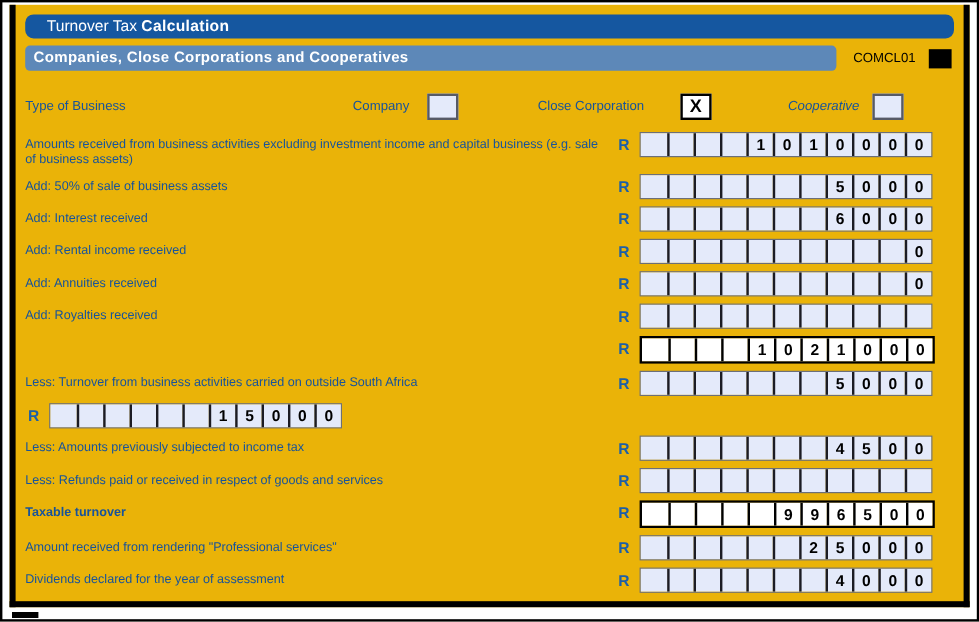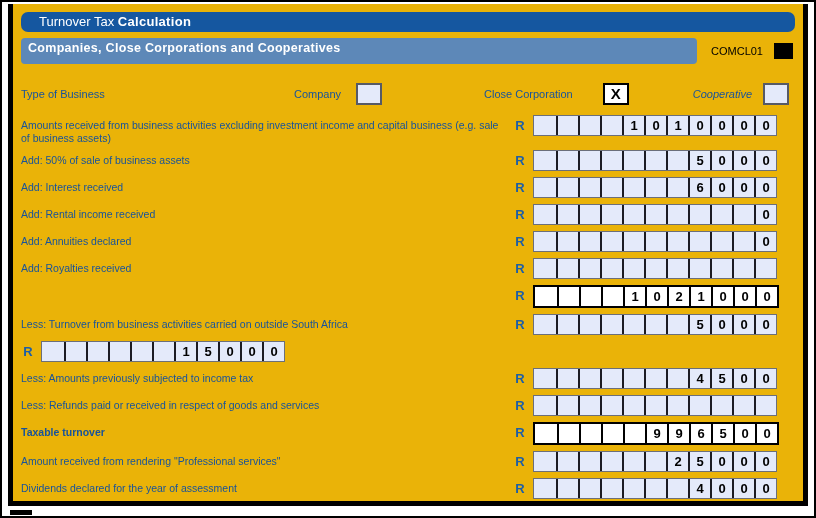--- a/index.html
+++ b/index.html
@@ -15,21 +15,21 @@
   html,body{background:#fff;}
   body{font-family:"Liberation Sans",sans-serif;width:816px;height:518px;overflow:hidden;}
   .page{position:relative;width:816px;height:518px;background:#fff;border:2px solid #000;}
   .frame{position:absolute;left:6px;top:2px;right:6px;bottom:10px;
          border-left:5px solid #000;border-right:5px solid #000;border-bottom:5px solid #000;
          padding:8px 6px 0 8px;background:#eab308;}
   .bar1{height:20px;line-height:20px;background:var(--c-bar1);border-radius:7px;
         color:#fff;font-size:13px;padding-left:18px;margin-right:2px;}
   .bar1 b{font-weight:bold;letter-spacing:.3px;}
   .bar2-row{display:flex;align-items:center;margin-top:6px;margin-right:2px;}
-  .bar2{width:676px;height:26px;line-height:21px;background:var(--c-bar2);border-radius:4px;
+  .bar2{width:676px;height:21px;line-height:21px;background:var(--c-bar2);border-radius:4px;
         color:#fff;font-size:12.5px;font-weight:bold;letter-spacing:.3px;padding-left:7px;}
   .form-code{margin-left:auto;font-size:11px;font-weight:normal;color:#000;}
   .black-square{width:19px;height:16px;background:#000;margin-left:11px;margin-right:2px;}
   .tob-row{display:flex;align-items:center;margin-top:18px;height:24px;
            font-size:11px;color:var(--c-label);}
   .tob-label{width:273px;}
   .tob-opt-label{white-space:nowrap;}
   .checkbox{width:26px;height:22px;background:var(--c-cell-bg);border:2px solid #565a66;
             text-align:center;line-height:18px;font-weight:bold;font-size:15px;color:#000;}
   .checkbox.checked{background:#fff;border:2px solid #000;}
@@ -62,21 +62,21 @@
     <div class="bar2-row">
       <div class="bar2">Companies, Close Corporations and Cooperatives</div>
       <span class="form-code">COMCL01</span>
       <span class="black-square"></span>
     </div>
 
     <div class="tob-row">
       <span class="tob-label">Type of Business</span>
       <span class="tob-opt-label">Company</span>
       <span class="checkbox" style="margin-left:15px;"></span>
-      <span class="tob-opt-label" style="margin-left:102px;">Close Corporation</span>
+      <span class="tob-opt-label" style="margin-left:66px;">Close Corporation</span>
       <span class="checkbox checked" style="margin-left:30px;">X</span>
       <span class="tob-opt-label" style="margin-left:64px;font-style:italic;">Cooperative</span>
       <span class="checkbox" style="margin-left:11px;"></span>
     </div>
 
     <div class="rows">
   <div class="row">
     <div class="label">Amounts received from business activities excluding investment income and capital business (e.g. sale of business assets)</div>
     <div class="r">R</div>
     <div class="cells">
@@ -142,21 +142,21 @@
             <div class="cell"></div>
             <div class="cell"></div>
             <div class="cell"></div>
             <div class="cell"></div>
             <div class="cell"></div>
             <div class="cell">0</div>
           </div>
   </div>
 
   <div class="row">
-    <div class="label">Add: Annuities declared</div>
+    <div class="label">Add: Annuities received</div>
     <div class="r">R</div>
     <div class="cells">
             <div class="cell"></div>
             <div class="cell"></div>
             <div class="cell"></div>
             <div class="cell"></div>
             <div class="cell"></div>
             <div class="cell"></div>
             <div class="cell"></div>
             <div class="cell"></div>

